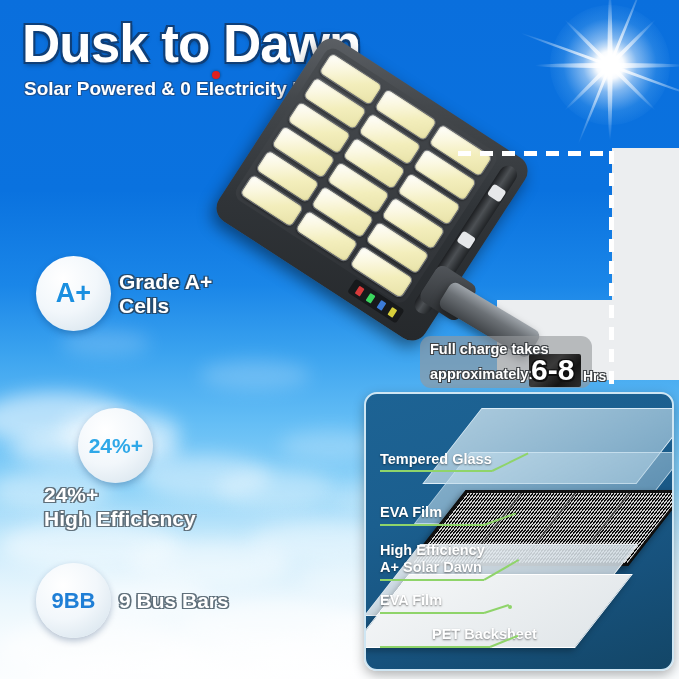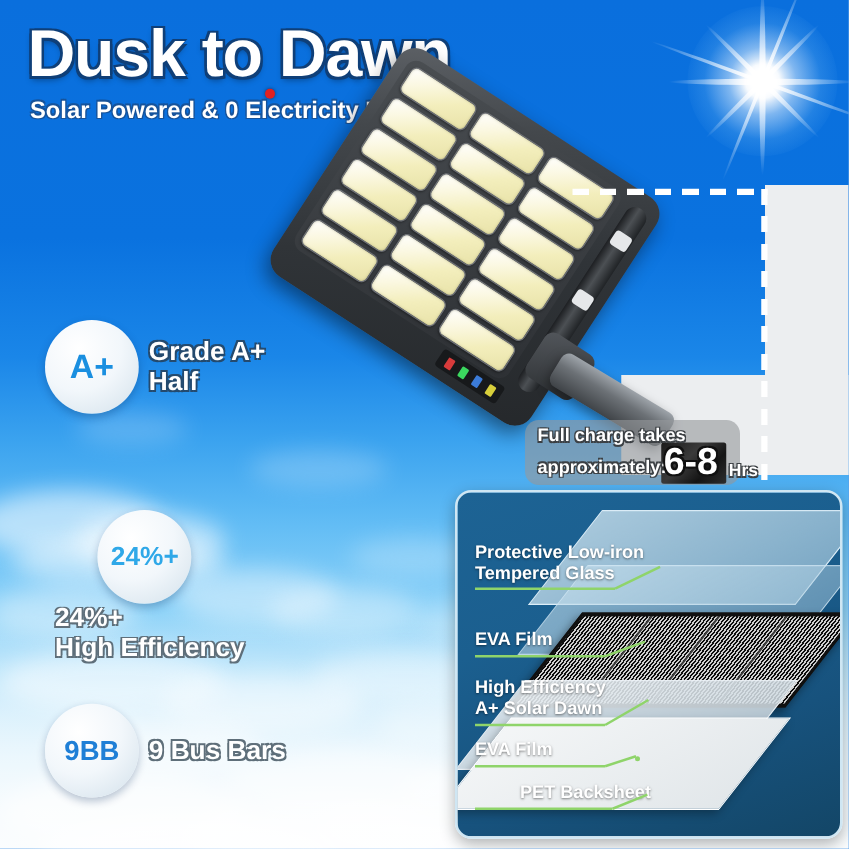--- a/index.html
+++ b/index.html
@@ -209,21 +209,21 @@
 
   <div class="dashH"></div>
   <div class="dashV"></div>
 
   <div class="badge b1" style="left:36px;top:256px;">
     <div class="circ">
       <span>A+</span>
     </div>
     <div class="btext">
       <span class="l1">Grade A+</span>
-      <span class="l2">Half</span>
+      <span class="l2">Cells</span>
     </div>
   </div>
 
   <div class="badge b2" style="left:36px;top:408px;flex-direction:column;">
     <div class="circ">
       <span>24%+</span>
     </div>
     <div class="btext">
       <span class="l1">24%+</span>
       <span class="l2">High Efficiency</span>
@@ -251,21 +251,21 @@
     <div class="sheet eva1"></div>
     <div class="sheet cellgrid">
       <div class="cellline" style="left:25%"></div>
       <div class="cellline" style="left:50%"></div>
       <div class="cellline" style="left:75%"></div>
     </div>
     <div class="sheet eva2"></div>
     <div class="sheet pet"></div>
 
     <div class="llabel" style="left:14px;top:40px;">
-      <span>Protective Low-iron</span><br>
+      <br>
       <span>Tempered Glass</span>
     </div>
     <div class="lline" style="left:14px;top:76px;width:112px;"></div>
     <div class="ldiag" style="left:126px;top:76px;width:40px;transform:rotate(-26deg);"></div>
 
     <div class="llabel" style="left:14px;top:110px;">
       <span>EVA Film</span>
     </div>
     <div class="lline" style="left:14px;top:130px;width:104px;"></div>
     <div class="ldiag" style="left:118px;top:130px;width:34px;transform:rotate(-20deg);"></div>
@@ -277,20 +277,20 @@
     <div class="lline" style="left:14px;top:185px;width:104px;"></div>
     <div class="ldiag" style="left:118px;top:185px;width:40px;transform:rotate(-30deg);"></div>
 
     <div class="llabel" style="left:14px;top:198px;">
       <span>EVA Film</span>
     </div>
     <div class="lline" style="left:14px;top:218px;width:104px;"></div>
     <div class="ldiag" style="left:118px;top:218px;width:26px;transform:rotate(-18deg);"></div>
     <div class="ldot" style="left:142px;top:211px;"></div>
 
-    <div class="llabel" style="left:14px;top:232px;padding-left:36px;">
+    <div class="llabel" style="left:30px;top:232px;padding-left:36px;">
       <span>PET Backsheet</span>
     </div>
     <div class="lline" style="left:14px;top:252px;width:110px;"></div>
     <div class="ldiag" style="left:124px;top:252px;width:30px;transform:rotate(-22deg);"></div>
   </div>
 
 </div>
 
 </body></html>

